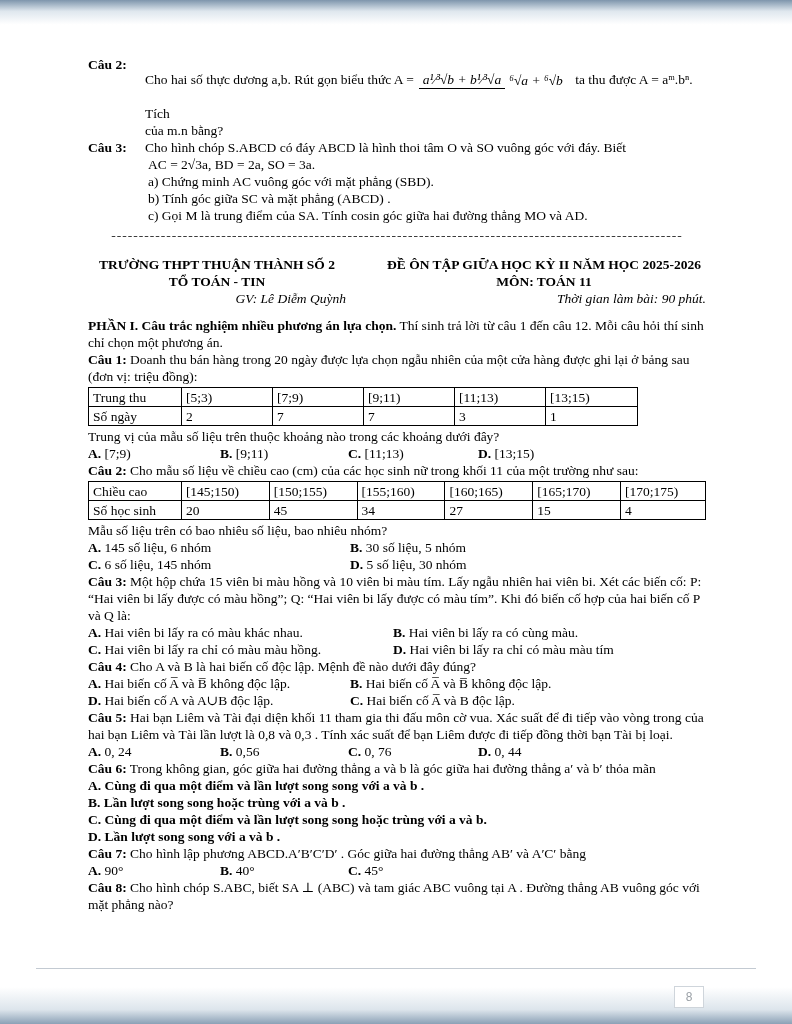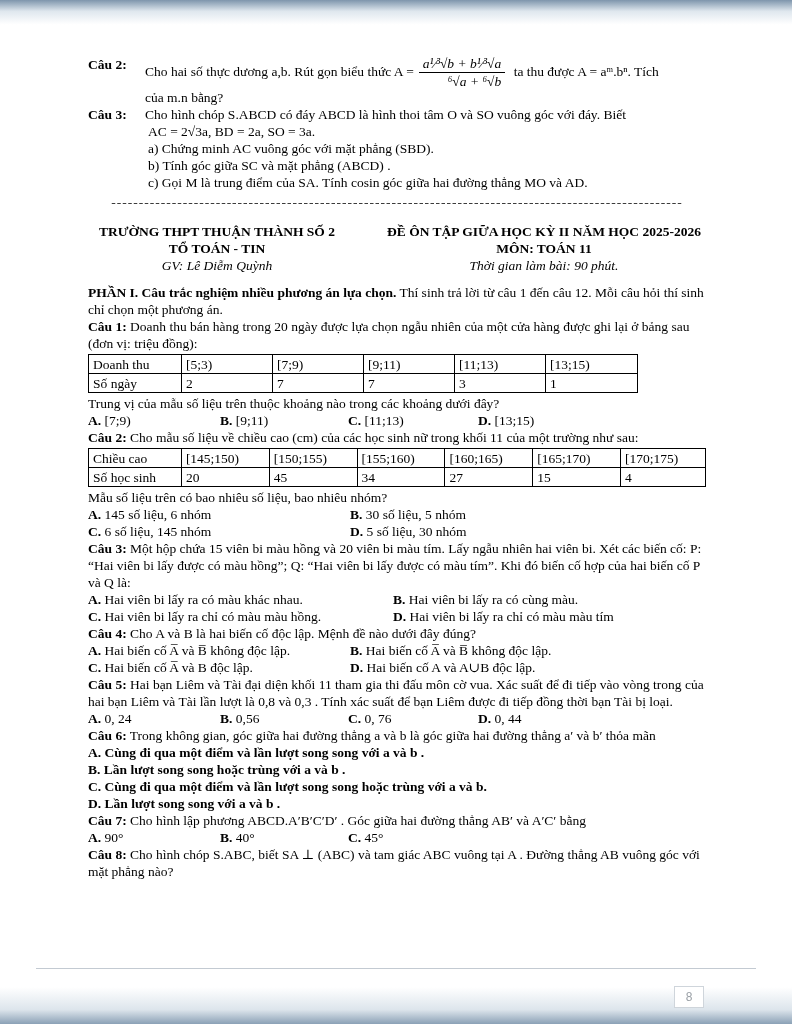--- a/index.html
+++ b/index.html
@@ -5,27 +5,27 @@
   html,body{margin:0;padding:0;background:#ffffff;}
   .canvas{
     position:relative;width:792px;height:1024px;overflow:hidden;
     background:linear-gradient(180deg,#7e95ac 0%,#dfe7ee 1.1%,#ffffff 2.4%,#ffffff 96.4%,#dde5ec 98.6%,#8ba1b6 100%);
     font-family:"Liberation Serif","DejaVu Serif",serif;
     font-size:13.5px;line-height:17px;color:#000;
   }
   .content{position:absolute;top:56px;left:88px;width:618px;}
   p{margin:0;}
   .b{font-weight:bold;}
-  .i{font-style:italic;}
+  .i{font-style:italic;text-align:right;}
   .m{}
   .qrow{display:flex;}
   .qrow .qlab{flex:none;width:57px;font-weight:bold;}
   .qrow .qbody{flex:1;}
   .subitem{padding-left:3px;}
-  .frac{display:inline-flex;flex-direction:column;text-align:right;vertical-align:middle;margin:0 5px;font-style:italic;line-height:15px;}
+  .frac{display:inline-flex;flex-direction:row;text-align:center;vertical-align:middle;margin:16px 5px;font-style:italic;line-height:15px;}
   .frac .fnum{padding:0 4px 1px 4px;border-bottom:1px solid #000;}
   .frac .fden{padding:1px 4px 0 4px;}
   .dashes{text-align:center;color:#333;letter-spacing:1px;margin:3px 0 2px 0;white-space:nowrap;overflow:hidden;}
   .exam-header{display:flex;margin:12px 0 10px 0;gap:36px;}
   .hcol{text-align:center;}
   .hcol.left{width:258px;flex:none;}
   .hcol.right{flex:1;}
   table.t{border-collapse:collapse;table-layout:fixed;margin:2px 0;}
   table.t td{border:1px solid #000;padding:0 4px;height:18px;vertical-align:middle;overflow:hidden;white-space:nowrap;}
   .opts{margin:0;}
@@ -91,21 +91,21 @@
       <colgroup>
           <col style="width:93px">
           <col style="width:91px">
           <col style="width:91px">
           <col style="width:91px">
           <col style="width:91px">
           <col style="width:92px">
         </colgroup>
       <tbody>
           <tr>
-        <td>Doanh thu</td>
+        <td>Trung thu</td>
         <td>[5;3)</td>
         <td>[7;9)</td>
         <td>[9;11)</td>
         <td>[11;13)</td>
         <td>[13;15)</td>
       </tr>
       <tr>
         <td>Số ngày</td>
         <td>2</td>
         <td>7</td>
@@ -156,34 +156,34 @@
     </tbody>
       </table>
     <p>Mẫu số liệu trên có bao nhiêu số liệu, bao nhiêu nhóm?</p>
     <div class="opts opts2a">
       <span><span class="ok">A.</span> <span>145 số liệu, 6 nhóm</span></span>
       <span><span class="ok">B.</span> <span>30 số liệu, 5 nhóm</span></span>
       <span><span class="ok">C.</span> <span>6 số liệu, 145 nhóm</span></span>
       <span><span class="ok">D.</span> <span>5 số liệu, 30 nhóm</span></span>
     </div>
 
-    <p><span class="ok">Câu 3:</span> <span>Một hộp chứa 15 viên bi màu hồng và 20 viên bi màu tím. Lấy ngẫu nhiên hai viên bi. Xét các biến cố: P: “Hai viên bi lấy được có màu hồng”; Q: “Hai viên bi lấy được có màu tím”. Khi đó biến cố hợp của hai biến cố P và Q là:</span></p>
+    <p><span class="ok">Câu 3:</span> <span>Một hộp chứa 15 viên bi màu hồng và 10 viên bi màu tím. Lấy ngẫu nhiên hai viên bi. Xét các biến cố: P: “Hai viên bi lấy được có màu hồng”; Q: “Hai viên bi lấy được có màu tím”. Khi đó biến cố hợp của hai biến cố P và Q là:</span></p>
     <div class="opts opts2b">
       <span><span class="ok">A.</span> <span>Hai viên bi lấy ra có màu khác nhau.</span></span>
       <span><span class="ok">B.</span> <span>Hai viên bi lấy ra có cùng màu.</span></span>
       <span><span class="ok">C.</span> <span>Hai viên bi lấy ra chỉ có màu màu hồng.</span></span>
       <span><span class="ok">D.</span> <span>Hai viên bi lấy ra chỉ có màu màu tím</span></span>
     </div>
 
     <p><span class="ok">Câu 4:</span> <span>Cho A và B là hai biến cố độc lập. Mệnh đề nào dưới đây đúng?</span></p>
     <div class="opts opts2a">
       <span><span class="ok">A.</span> <span>Hai biến cố A̅ và B̅ không độc lập.</span></span>
       <span><span class="ok">B.</span> <span>Hai biến cố A̅ và B̅ không độc lập.</span></span>
+      <span><span class="ok">D.</span> <span>Hai biến cố A và A∪B độc lập.</span></span>
       <span><span class="ok">C.</span> <span>Hai biến cố A̅ và B độc lập.</span></span>
-      <span><span class="ok">D.</span> <span>Hai biến cố A và A∪B độc lập.</span></span>
     </div>
 
     <p><span class="ok">Câu 5:</span> <span>Hai bạn Liêm và Tài đại diện khối 11 tham gia thi đấu môn cờ vua. Xác suất để đi tiếp vào vòng trong của hai bạn Liêm và Tài lần lượt là 0,8 và 0,3 . Tính xác suất để bạn Liêm được đi tiếp đồng thời bạn Tài bị loại.</span></p>
     <div class="opts opts4">
       <span><span class="ok">A.</span> <span>0, 24</span></span>
       <span><span class="ok">B.</span> <span>0,56</span></span>
       <span><span class="ok">C.</span> <span>0, 76</span></span>
       <span><span class="ok">D.</span> <span>0, 44</span></span>
     </div>
 

